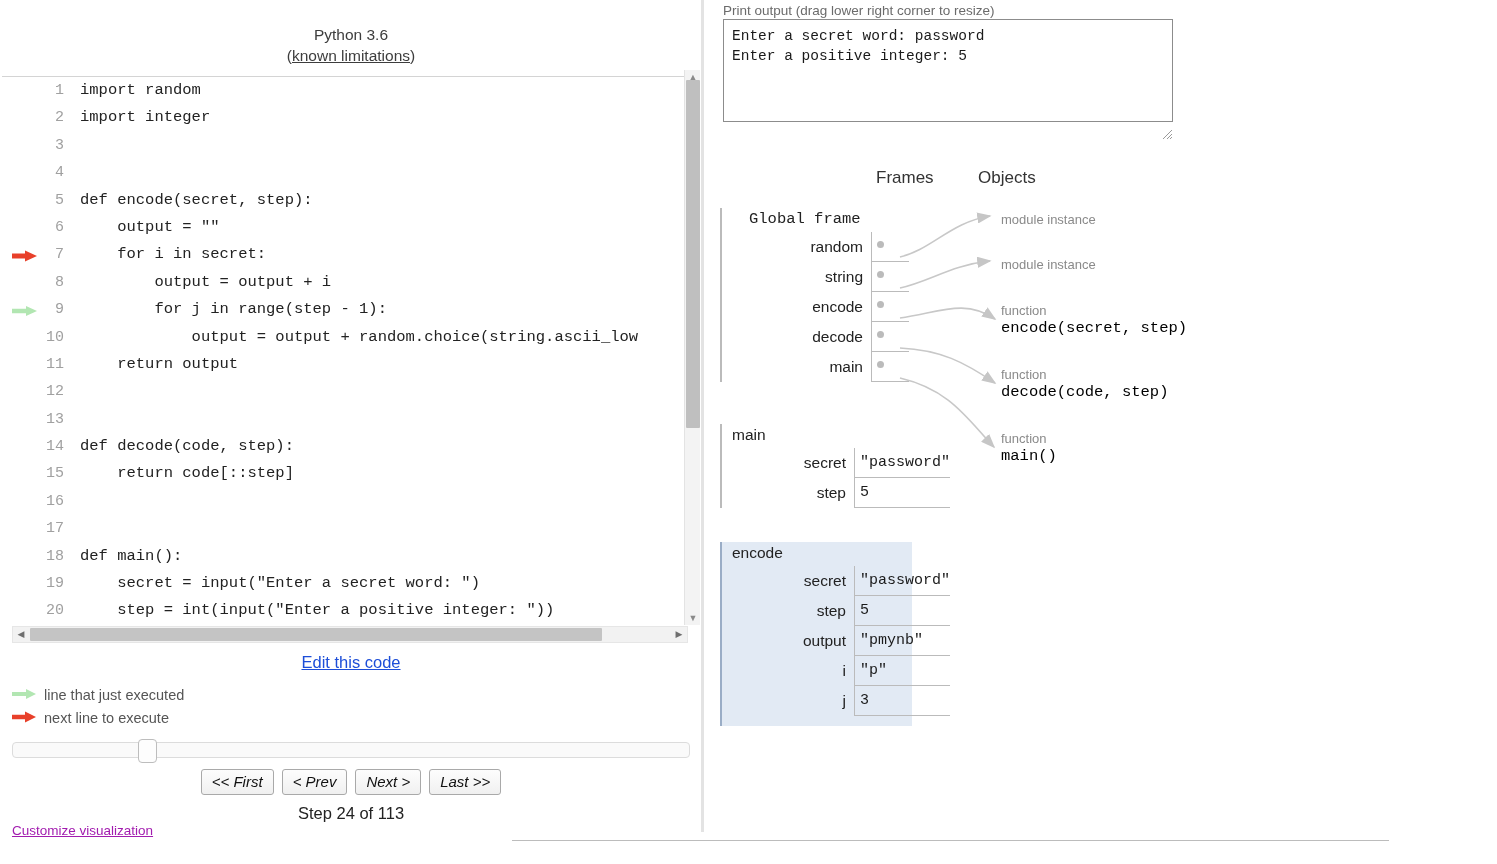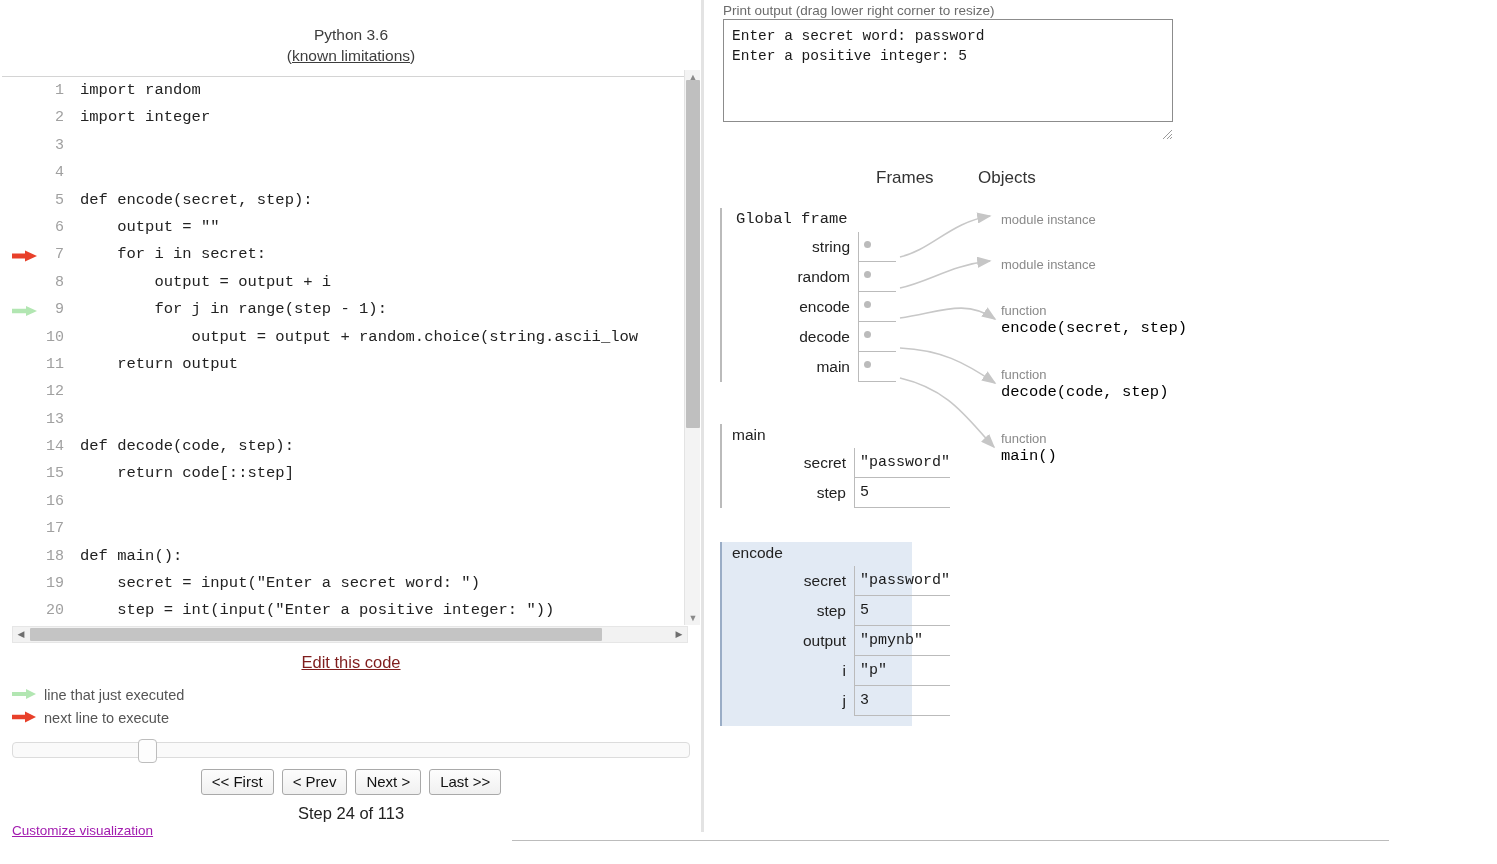--- a/index.html
+++ b/index.html
@@ -74,21 +74,21 @@
     position: absolute; left: 17px; top: 1px; width: 572px; height: 13px;
     background: #c4c4c4; border-radius: 1px;
   }
   .hs-arrow { position: absolute; top: 0; width: 14px; height: 15px; text-align: center;
     color: #6f6f6f; font-size: 9px; line-height: 15px; }
   #hs-left { left: 1px; }
   #hs-right { right: 1px; }
 
   #edit-code-link {
     position: absolute; left: 0; top: 636px; width: 702px; text-align: center;
-    font-size: 16.5px; color: #7f1d1d; text-decoration: underline; cursor: pointer;
+    font-size: 16.5px; color: #1d4ed8; text-decoration: underline; cursor: pointer;
   }
 
   .legend-row {
     position: absolute; left: 12px; font-size: 14.5px; color: #555;
     height: 22px; line-height: 22px;
   }
   #legend-exec { top: 666px; }
   #legend-next { top: 689px; }
   .legend-row .lg-ico { display: inline-block; vertical-align: middle; margin-right: 6px; width: 26px; }
   .legend-row .lg-txt { vertical-align: middle; }
@@ -102,21 +102,21 @@
     background: #fdfdfd; border: 1px solid #bdbdbd; border-radius: 4px;
   }
 
   #btn-row {
     position: absolute; left: 0; top: 752px; width: 702px; text-align: center;
   }
   .nav-btn {
     display: inline-block; margin: 0 4px; padding: 3px 10px 4px 10px;
     font-family: "Liberation Sans", sans-serif; font-size: 15px; color: #111;
     background: linear-gradient(#fdfdfd, #f0f0f0);
-    border: 1px solid #a9a9a9; border-radius: 3px; cursor: pointer;
+    border: 1px solid #a9a9a9; border-radius: 3px; cursor: pointer; font-style: italic;
   }
   #step-label {
     position: absolute; left: 0; top: 787px; width: 702px; text-align: center;
     font-size: 16.5px; color: #222;
   }
   #customize-link {
     position: absolute; left: 12px; top: 806px; font-size: 13.5px;
     color: #a21caf; text-decoration: underline; cursor: pointer;
   }
 
@@ -145,21 +145,21 @@
   #frames-hdr {
     position: absolute; left: 126px; top: 168px; font-size: 17px; color: #333; margin-left: 44px;
   }
   #objects-hdr {
     position: absolute; left: 272px; top: 168px; font-size: 17px; color: #333;
   }
 
   
   #global-frame {
     position: absolute; left: 14px; top: 208px; width: 190px;
-    border-left: 2px solid #bbb; padding-left: 4px;
+    border-left: 2px solid #bbb; padding-left: 17px;
   }
   .frame-title {
     font-family: "Liberation Mono", monospace; font-size: 15.5px; color: #222;
     padding: 2px 0 4px 10px;
   }
   .frame-title-sans {
     font-family: "Liberation Sans", sans-serif; font-size: 15.5px; color: #222;
     padding: 2px 0 4px 10px;
   }
   .var-row {
@@ -341,32 +341,32 @@
         <div class="obj-lbl" style="left: 295px; top: 367px;">function</div>
         <div class="obj-sig" style="left: 295px; top: 383px;">decode(code, step)</div>
         <div class="obj-lbl" style="left: 295px; top: 431px;">function</div>
         <div class="obj-sig" style="left: 295px; top: 447px;">main()</div>
       </div>
 
     <div id="frames-col"></div>
   <div id="global-frame">
         <div class="frame-title">Global frame</div>
         <div class="var-row">
+          <div class="var-name">random</div>
+          <div class="var-ptr">
+            <span class="dot"></span>
+          </div>
+        </div>
+        <div class="var-row">
           <div class="var-name">string</div>
           <div class="var-ptr">
             <span class="dot"></span>
           </div>
         </div>
         <div class="var-row">
-          <div class="var-name">random</div>
-          <div class="var-ptr">
-            <span class="dot"></span>
-          </div>
-        </div>
-        <div class="var-row">
           <div class="var-name">encode</div>
           <div class="var-ptr">
             <span class="dot"></span>
           </div>
         </div>
         <div class="var-row">
           <div class="var-name">decode</div>
           <div class="var-ptr">
             <span class="dot"></span>
           </div>

